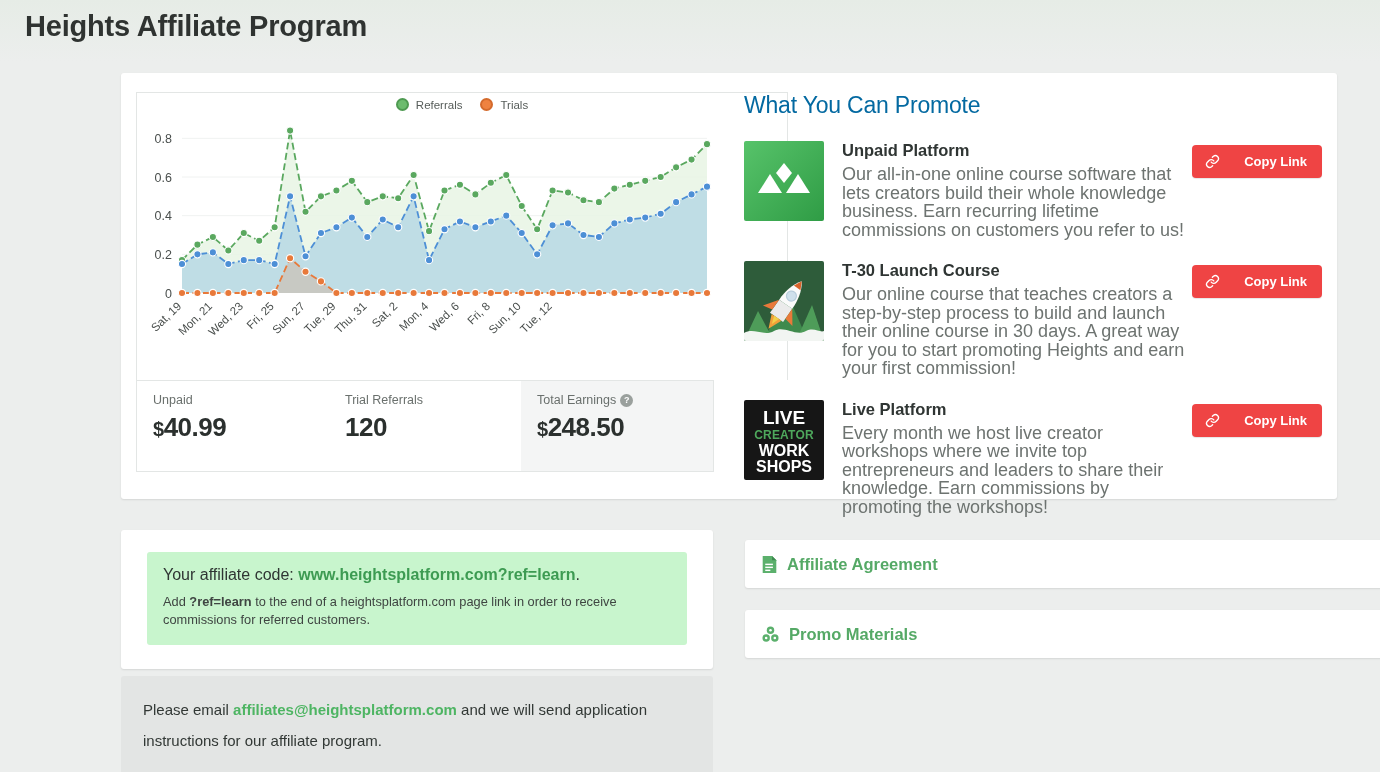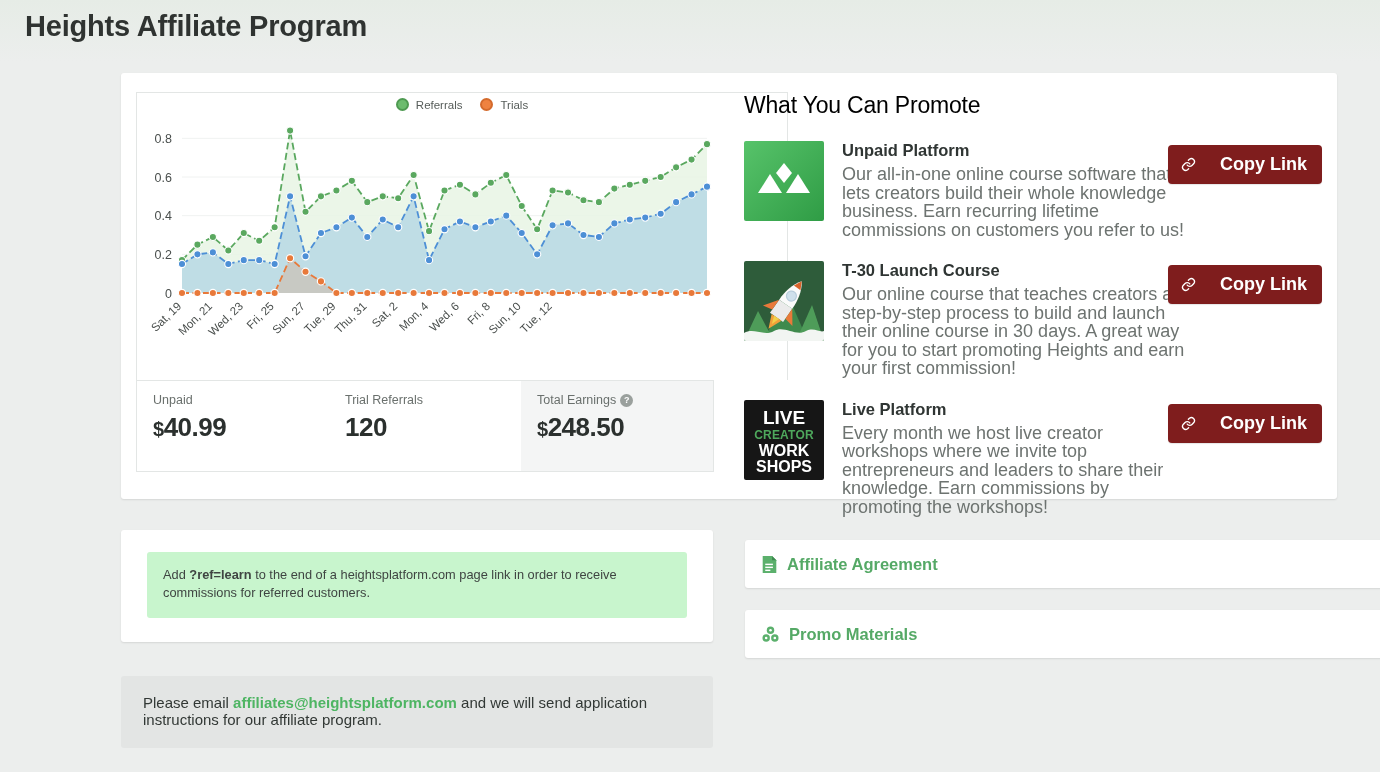--- a/index.html
+++ b/index.html
@@ -112,21 +112,21 @@
 
   
   .promote {
     position: absolute;
     left: 623px; top: 19px;
     width: 578px;
   }
   .promote-title {
     font-size: 23px;
     font-weight: 400;
-    color: #000000;
+    color: #0369a1;
     margin: 0 0 22px 0;
     letter-spacing: -0.2px;
   }
   .promo-item {
     position: relative;
     display: flex;
     gap: 18px;
     margin-bottom: 22px;
   }
   .promo-thumb {
@@ -145,25 +145,25 @@
   }
   .promo-desc {
     font-size: 18px;
     line-height: 18.5px;
     color: #6d7370;
     margin: 0;
   }
   .copy-btn {
     position: absolute;
     right: 0; top: 4px;
-    background: #7f1d1d;
+    background: #ef4444;
     color: #fff;
     border: none;
     border-radius: 4px;
-    font-size: 18px;
+    font-size: 13px;
     font-weight: 700;
     font-family: "Liberation Sans", sans-serif;
     padding: 9px 15px 9px 13px;
     display: flex;
     align-items: center;
     gap: 24px;
     cursor: pointer;
     white-space: nowrap;
     box-shadow: 0 1px 1px rgba(0,0,0,0.10);
   }
@@ -213,21 +213,21 @@
     box-sizing: border-box;
   }
   .started-title {
     font-size: 14.5px;
     font-weight: 700;
     color: #2f3533;
     margin: 0 0 7px 0;
   }
   .started-text {
     font-size: 15px;
-    line-height: 17px;
+    line-height: 31px;
     color: #323835;
     margin: 0;
   }
   .email-link {
     color: #4eb563;
     font-weight: 700;
     text-decoration: none;
   }
 
   
@@ -515,20 +515,24 @@
           <path d="M14 11a5 5 0 0 0-7.5-.5l-3 3a5 5 0 0 0 7 7l1.7-1.7"></path>
         </svg>
         <span>Copy Link</span>
       </button>
     </div>
   </div>
 </div>
 
 <div class="code-card">
   <div class="code-box">
+    <div class="code-line1">
+      <span>Your affiliate code:</span>
+      <a class="code-link" href="#">www.heightsplatform.com?ref=learn</a><span>.</span>
+    </div>
     <div class="code-line2"><span>Add </span><b>?ref=learn</b><span> to the end of a heightsplatform.com page link in order to receive commissions for referred customers.</span></div>
   </div>
 </div>
 
 <div class="started-card">
   <p class="started-text"><span>Please email </span><a class="email-link" href="#">affiliates@heightsplatform.com</a><span> and we will send application instructions for our affiliate program.</span></p>
 </div>
 
 <div class="link-card" id="card-agreement">
   <svg width="17" height="19" viewBox="0 0 20 22">

